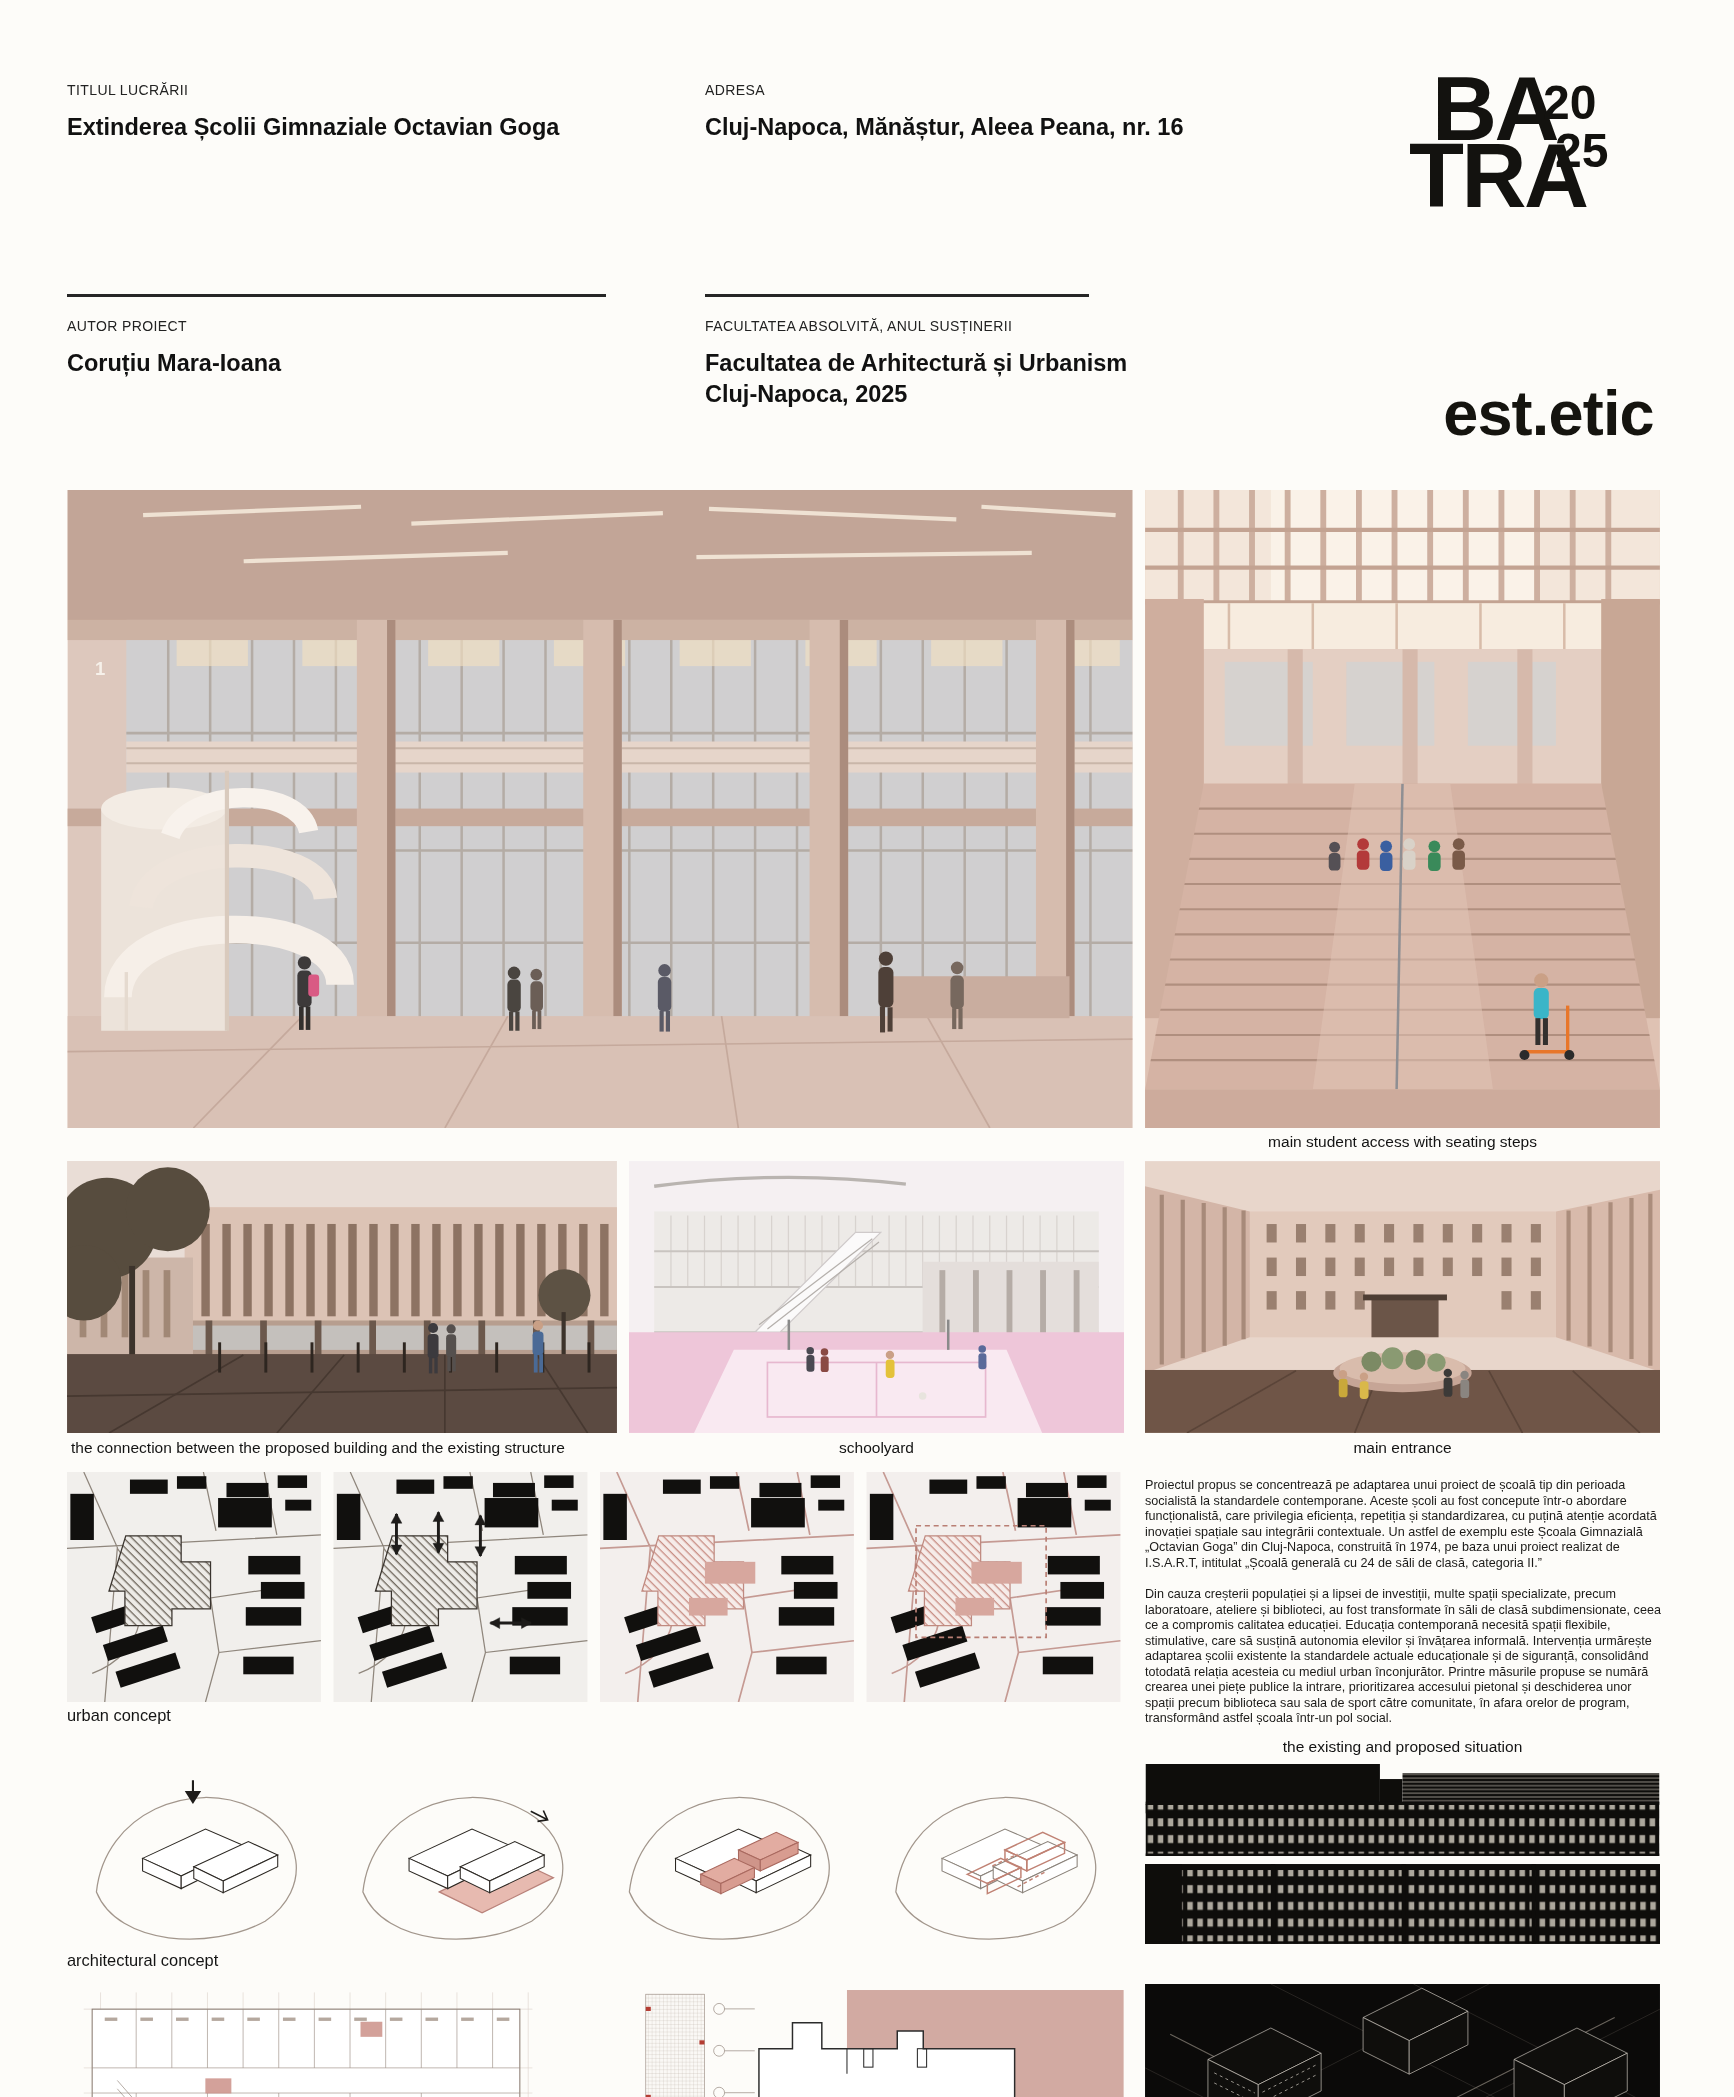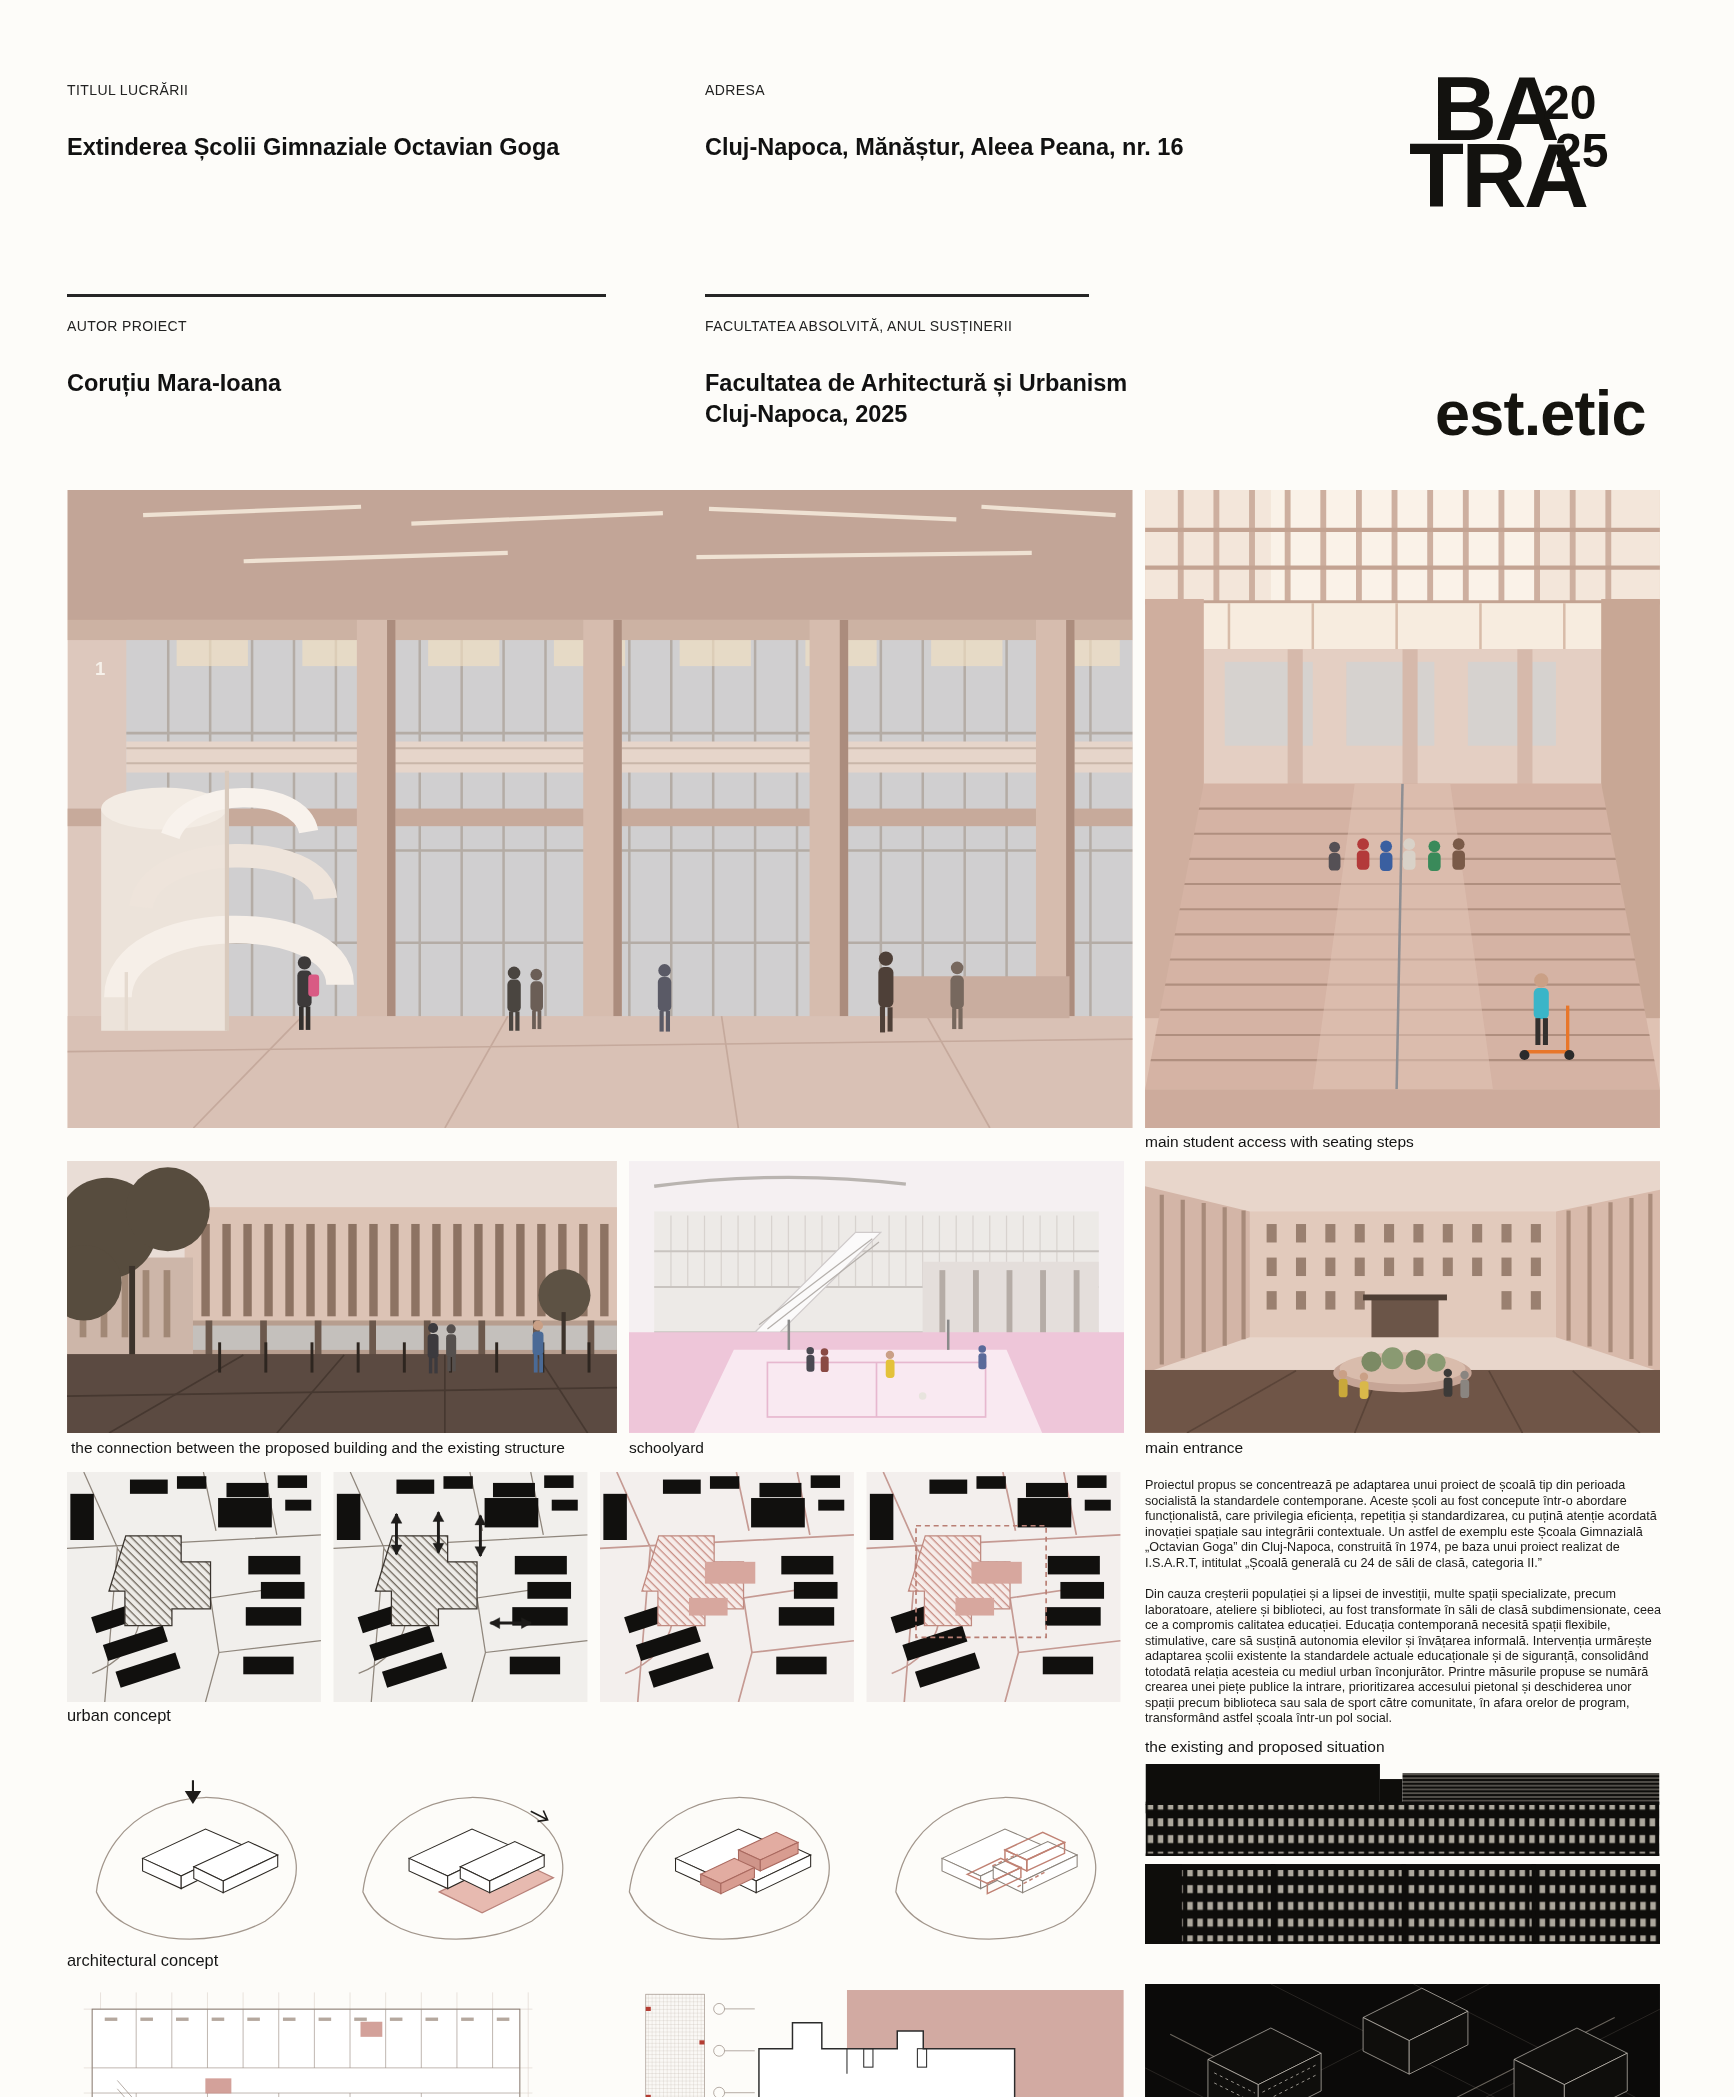--- a/index.html
+++ b/index.html
@@ -1,24 +1,24 @@
 <!DOCTYPE html>
 <html style="font-size:6.7px"><head>
 <meta charset="utf-8">
 <style>
   html,body{margin:0;padding:0;background:#e8e6e2;}
   .board{position:relative;width:1734px;height:2478px;background:#fdfcf9;overflow:hidden;
          font-family:"Liberation Sans",sans-serif;color:#1b1a18;}
   .abs{position:absolute;}
   .lbl{font-size:14px;letter-spacing:0.4px;color:#222;}
-  .h1{font-size:23.5px;font-weight:bold;color:#111;margin-top:20px;}
+  .h1{font-size:23.5px;font-weight:bold;color:#111;}
   .cap{font-size:15.5px;color:#141414;}
   .body-txt{font-size:12.6px;line-height:15.5px;color:#1c1b19;text-align:left;}
   .rule{background:#262626;height:2.5px;}
-  .r{text-align:left;}
+  .r{text-align:center;}
   .logo-big{font-weight:bold;font-size:90px;line-height:67px;letter-spacing:-2.5px;color:#13120f;}
   .logo-yr{font-weight:bold;font-size:48px;color:#13120f;letter-spacing:0;}
   .brand{font-size:63px;font-weight:bold;letter-spacing:-0.8px;color:#15140f;}
   .imgbox{position:absolute;overflow:hidden;}
   svg{display:block;}
   .stairnum{position:absolute;font-size:18.5px;color:#f6f1ea;font-weight:bold;}
 </style>
 </head>
 <body>
 

